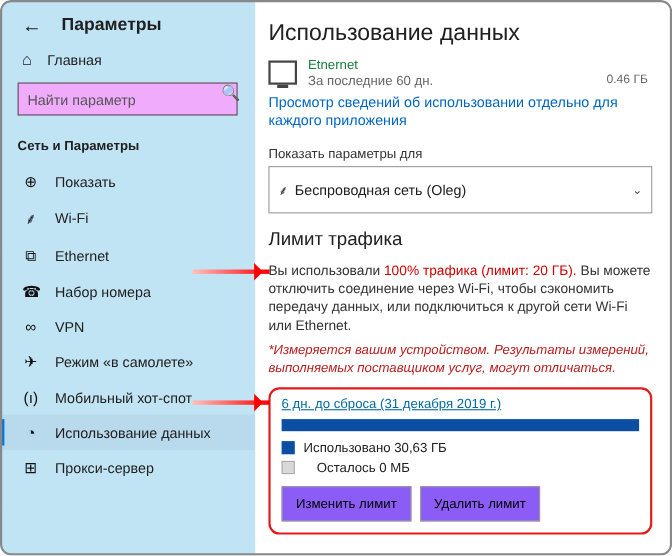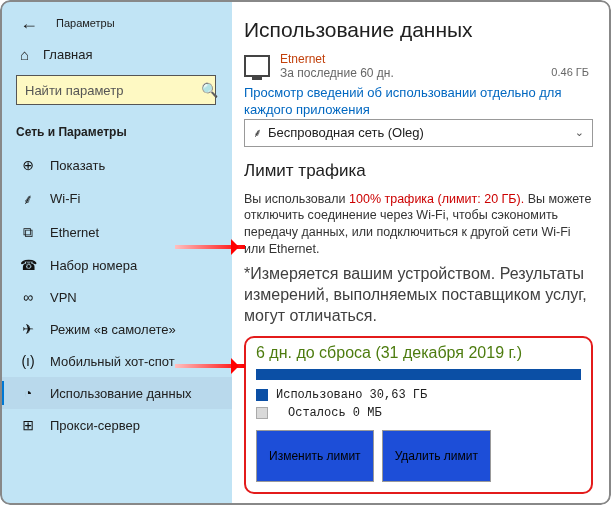--- a/index.html
+++ b/index.html
@@ -2,61 +2,61 @@
 <html><head>
   <meta charset="utf-8">
   <style>
     * { margin: 0; padding: 0; box-sizing: border-box; }
     body { font-family: "Segoe UI", Tahoma, sans-serif; font-size: 13px; color: #202020; background: #fff; width: 611px; height: 505px; overflow: hidden; border-radius: 10px; position: relative; }
     .outer-border { position: absolute; inset: 0; border: 2px solid #888; border-radius: 10px; pointer-events: none; z-index: 10; }
     .wrap { display: flex; height: 100%; }
     .sidebar { width: 232px; background: #c1e4f5; padding: 14px 0 10px 0; overflow: hidden; border-radius: 10px 0 0 10px; }
     .topbar { display: flex; align-items: center; gap: 18px; padding: 0 16px 8px 20px; }
     .back-icon { font-size: 18px; line-height: 1; cursor: pointer; }
-    .topbar-title { font-size: 11px; }
+    .topbar-title { font-size: 16px; font-weight: bold; }
     .homelink { display: flex; align-items: center; gap: 14px; padding: 6px 16px 6px 20px; font-size: 13px; cursor: pointer; margin-bottom: 6px; }
     .homelink .icon { font-size: 15px; }
     .search-wrap { margin: 0 16px 16px 16px; }
-    .search { display: flex; align-items: center; border: 1px solid #555; background: #fef9c3; height: 30px; padding: 0 8px; }
+    .search { display: flex; border: 1px solid #555; background: #f0abfc; height: 30px; padding: 0 8px; }
     .search input { flex: 1; background: transparent; border: none; outline: none; font-size: 13px; }
     .search input::placeholder { color: #555; }
     .search .mag { font-size: 14px; color: #222; }
     .section-head { font-size: 12px; font-weight: 600; padding: 4px 16px 10px 16px; }
     .nav { list-style: none; }
     .nav li { display: flex; align-items: center; gap: 14px; padding: 8px 16px 8px 20px; font-size: 13px; cursor: pointer; position: relative; }
     .nav li .icon { width: 16px; text-align: center; color: #111; font-size: 14px; }
     .nav li.active::before { content: ""; position: absolute; left: 0; top: 4px; bottom: 4px; width: 4px; background: #0078d4; }
     .nav li.active { background: rgba(180,210,230,0.6); }
     .main { flex: 1; padding: 18px 18px 14px 12px; overflow: hidden; position: relative; }
     .page-title { font-size: 21px; font-weight: 400; margin-bottom: 10px; }
     .hdr-row { display: flex; align-items: center; gap: 10px; margin-bottom: 4px; }
     .mon-icon { width: 26px; height: 22px; border: 2px solid #444; position: relative; }
     .mon-icon::after { content: ""; position: absolute; bottom: -5px; left: 50%; transform: translateX(-50%); width: 10px; height: 3px; background: #444; }
     .hdr-txt { line-height: 1.2; }
-    .eth-label { font-size: 12px; color: #c2410c; }
+    .eth-label { font-size: 12px; color: #15803d; }
     .eth-sub { font-size: 12px; color: #666; }
     .tot { position: absolute; right: 22px; top: 66px; font-size: 11px; color: #666; }
     .link { color: #0067c0; font-size: 13px; cursor: pointer; display: block; margin-top: 4px; line-height: 1.3; }
     .sec-label { font-size: 12px; color: #333; margin-top: 14px; margin-bottom: 4px; }
-    .dropdown { border: 1px solid #999; height: 28px; display: flex; align-items: center; padding: 0 8px; justify-content: space-between; cursor: pointer; }
+    .dropdown { border: 1px solid #999; height: 43px; display: flex; align-items: center; padding: 0 8px; justify-content: space-between; cursor: pointer; }
     .dropdown .wifi-icon { font-size: 12px; margin-right: 6px; }
     .dropdown .chev { font-size: 11px; color: #555; }
     .sub-title { font-size: 17px; font-weight: 400; margin-top: 14px; margin-bottom: 10px; }
     .body-txt { font-size: 12.5px; line-height: 1.35; color: #333; }
     .red { color: #c00; margin-top: 33px; }
-    .note { font-size: 16px; color: #404040; margin-top: 6px; line-height: 1.3; }
+    .note { font-size: 12px; color: #b91c1c; margin-top: 6px; line-height: 1.3; font-style: italic; }
     .reset-area { border: 2px solid #e31b1b; border-radius: 10px; padding: 6px 10px 10px 10px; margin-top: 10px; }
-    .reset-lbl { font-size: 16px; color: #4d7c0f; }
+    .reset-lbl { font-size: 12px; color: #0369a1; text-decoration: underline; }
     .bar { height: 11px; background: #0b4fa5; margin-top: 7px; }
-    .legend { font-size: 12px; margin-top: 8px; display: flex; align-items: center; gap: 8px; font-family: Liberation Mono, monospace; }
+    .legend { font-size: 12px; margin-top: 8px; display: flex; align-items: center; gap: 8px; }
     .sq { width: 12px; height: 12px; display: inline-block; }
     .sq-blue { background: #0b4fa5; }
     .sq-gray { background: #d9d9d9; border: 1px solid #aaa; }
     .btn-row { display: flex; gap: 8px; margin-top: 10px; }
-    .btn { background: #1d4ed8; border: 1px solid #999; padding: 18px 12px; font-size: 12px; cursor: pointer; }
+    .btn { background: #8b5cf6; border: 1px solid #999; padding: 8px 12px; font-size: 12px; cursor: pointer; }
     .arrow { position: absolute; height: 4px; background: linear-gradient(to right, #ffc0c0, #ff0000); }
     .arrow::after { content: ""; position: absolute; right: -2px; top: -6px; border: 8px solid transparent; border-left-color: #ff0000; }
     .arrow1 { left: 175px; top: 245px; width: 70px; z-index: 5; }
     .arrow2 { left: 175px; top: 364px; width: 70px; z-index: 5; }
   </style>
 </head>
 <body>
 
 <div class="outer-border"></div>
 
@@ -125,20 +125,21 @@
     <div class="hdr-row">
       <div class="mon-icon"></div>
       <div class="hdr-txt">
         <div class="eth-label">Etnernet</div>
         <div class="eth-sub">За последние 60 дн.</div>
       </div>
     </div>
     <div class="tot">0.46 ГБ</div>
     <a class="link">Просмотр сведений об использовании отдельно для каждого приложения</a>
 
+    <div class="sec-label">Показать параметры для</div>
     <div class="dropdown">
       <span><span class="wifi-icon">⸙</span><span>Беспроводная сеть (Oleg)</span></span>
       <span class="chev">⌄</span>
     </div>
 
     <div class="sub-title">Лимит трафика</div>
     <div class="body-txt">
       <span>Вы использовали </span><span class="red">100% трафика (лимит: 20 ГБ).</span><span> Вы можете отключить соединение через Wi-Fi, чтобы сэкономить передачу данных, или подключиться к другой сети Wi-Fi или Ethernet.</span>
     </div>
     <div class="note">*Измеряется вашим устройством. Результаты измерений, выполняемых поставщиком услуг, могут отличаться.</div>

